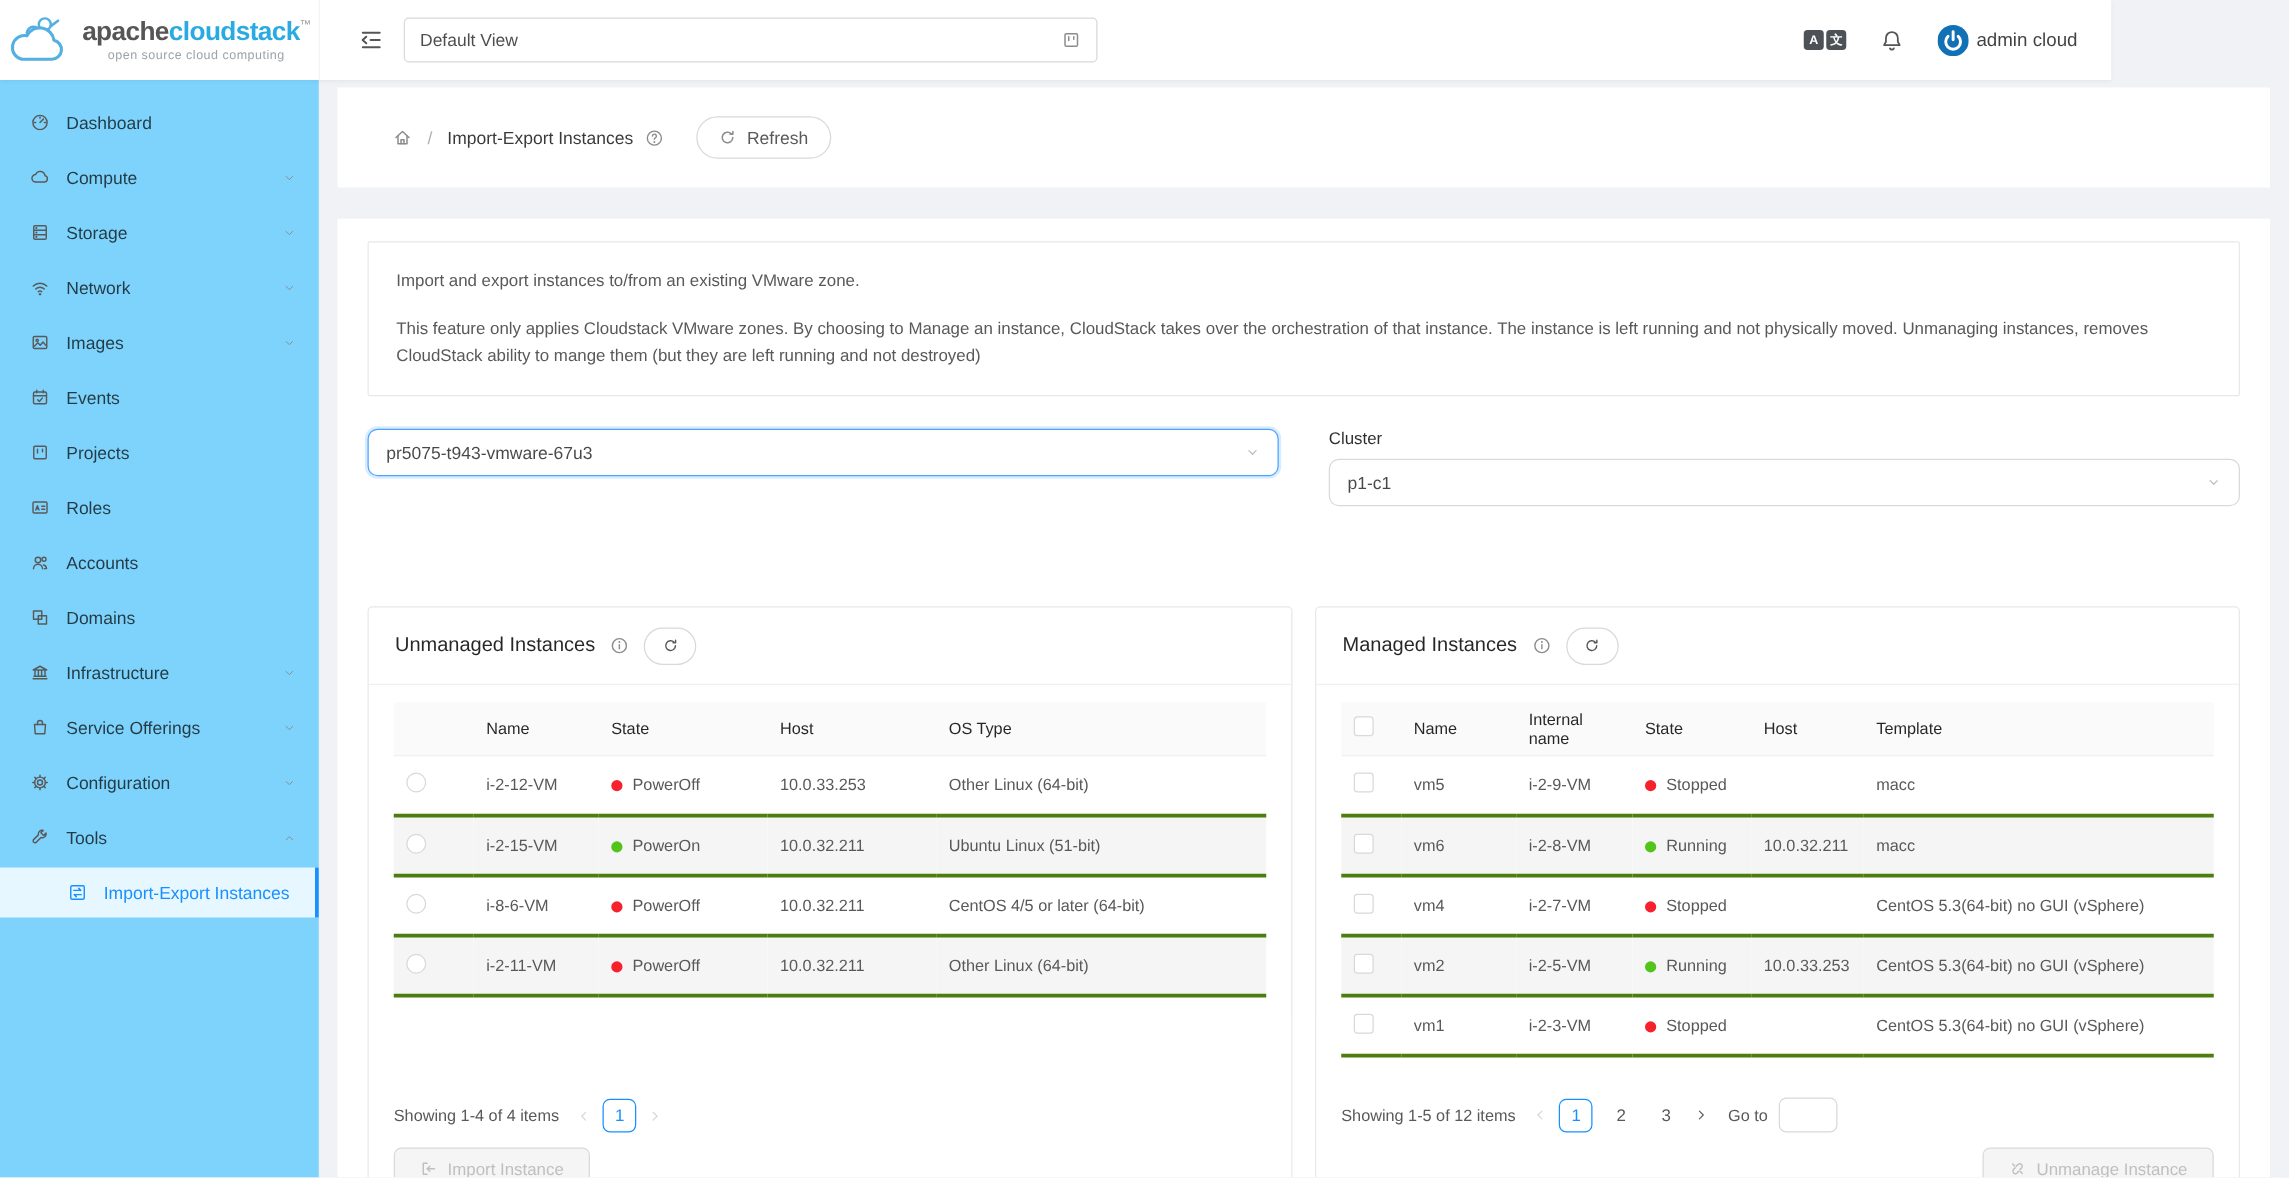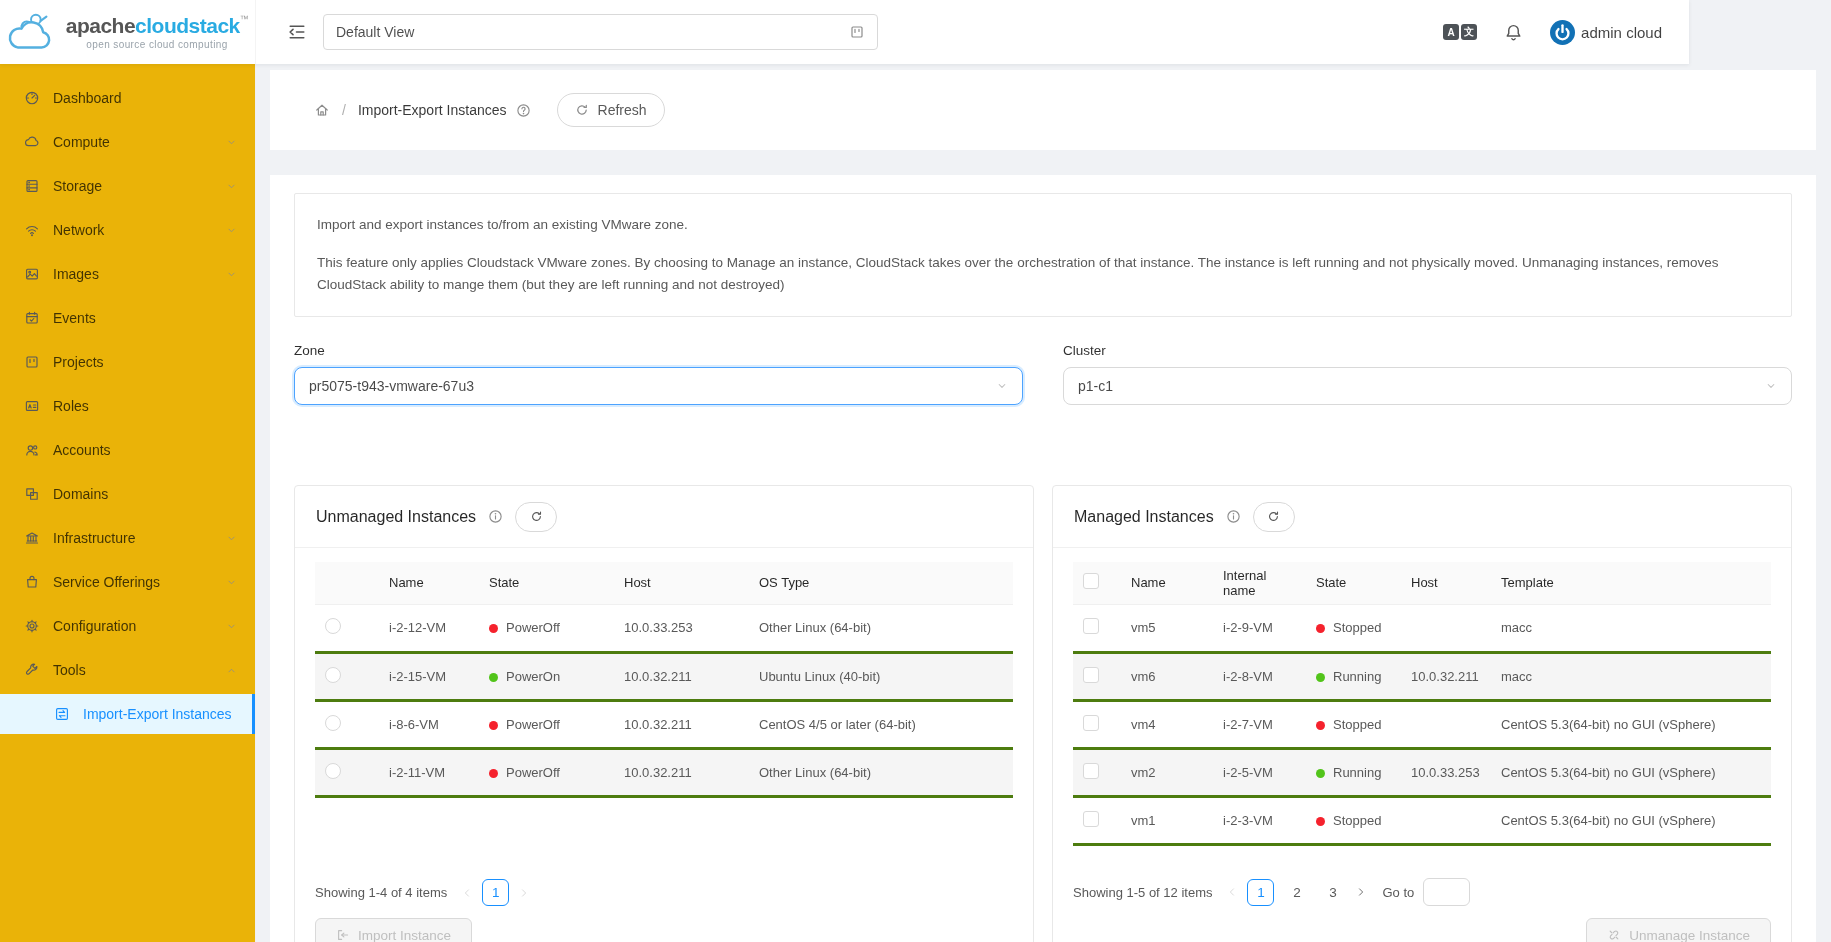--- a/index.html
+++ b/index.html
@@ -22,21 +22,21 @@
   .lang-icon { display:inline-flex; gap:2px; cursor:pointer; }
   .lang-icon span { width:16px; height:16px; background:#4d5257; color:#fff; border-radius:3px;
     display:flex; align-items:center; justify-content:center; font-size:10px; font-weight:bold; }
   .bell { width:19px; height:19px; color:#555; cursor:pointer; }
   .user-chip { display:flex; align-items:center; gap:6px; cursor:pointer; }
   .avatar { width:25px; height:25px; }
   .user-name { font-size:15px; color:rgba(0,0,0,.75); }
 
   
   .layout { display:flex; padding-top:64px; height:942px; }
-  .sidebar { width:256px; background:#eab308; border-right:1px solid #f0f0f0; padding-top:10px; flex:none; }
+  .sidebar { width:256px; background:#7dd3fc; border-right:1px solid #f0f0f0; padding-top:10px; flex:none; }
   .menu-item { height:40px; margin:4px 0; display:flex; align-items:center; padding:0 18px 0 24px; gap:13px;
     color:rgba(0,0,0,.72); cursor:pointer; position:relative; }
   .menu-item .mi-label { flex:1; }
   .menu-item .icon { color:#595959; }
   .menu-item .chev { width:11px; height:11px; color:#8c8c8c; flex:none; }
   .menu-item.child { padding-left:54px; }
   .menu-item.selected { background:#e6f7ff; color:#1890ff; }
   .menu-item.selected .icon { color:#1890ff; }
   .menu-item.selected::after { content:""; position:absolute; right:0; top:0; bottom:0; width:3px; background:#1890ff; }
 
@@ -379,21 +379,20 @@
     </div>
 
     <div class="main-card">
       <div class="info-box">
         <p>Import and export instances to/from an existing VMware zone.</p>
         <p>This feature only applies Cloudstack VMware zones. By choosing to Manage an instance, CloudStack takes over the orchestration of that instance. The instance is left running and not physically moved. Unmanaging instances, removes CloudStack ability to mange them (but they are left running and not destroyed)</p>
       </div>
 
       <div class="filters-row">
         <div class="filter">
-          <div class="filter-label">Zone</div>
           <div class="select-box focused">
             <span>pr5075-t943-vmware-67u3</span>
             <span class="chev">
                 <svg viewBox="0 0 16 16" fill="none" stroke="currentColor" stroke-width="1.4" stroke-linecap="round" stroke-linejoin="round">
                   <path d="M4.2 6 L8 9.8 11.8 6"></path>
                 </svg>
               </span>
           </div>
         </div>
         <div class="filter">
@@ -455,21 +454,21 @@
                       <td>i-2-12-VM</td>
                       <td><span class="dot" style="background: rgb(245, 34, 45);"></span>PowerOff</td>
                       <td>10.0.33.253</td>
                       <td>Other Linux (64-bit)</td>
                     </tr>
                     <tr>
                       <td><span class="radio"></span></td>
                       <td>i-2-15-VM</td>
                       <td><span class="dot" style="background: rgb(82, 196, 26);"></span>PowerOn</td>
                       <td>10.0.32.211</td>
-                      <td>Ubuntu Linux (40-bit)</td>
+                      <td>Ubuntu Linux (51-bit)</td>
                     </tr>
                     <tr>
                       <td><span class="radio"></span></td>
                       <td>i-8-6-VM</td>
                       <td><span class="dot" style="background: rgb(245, 34, 45);"></span>PowerOff</td>
                       <td>10.0.32.211</td>
                       <td>CentOS 4/5 or later (64-bit)</td>
                     </tr>
                     <tr>
                       <td><span class="radio"></span></td>

